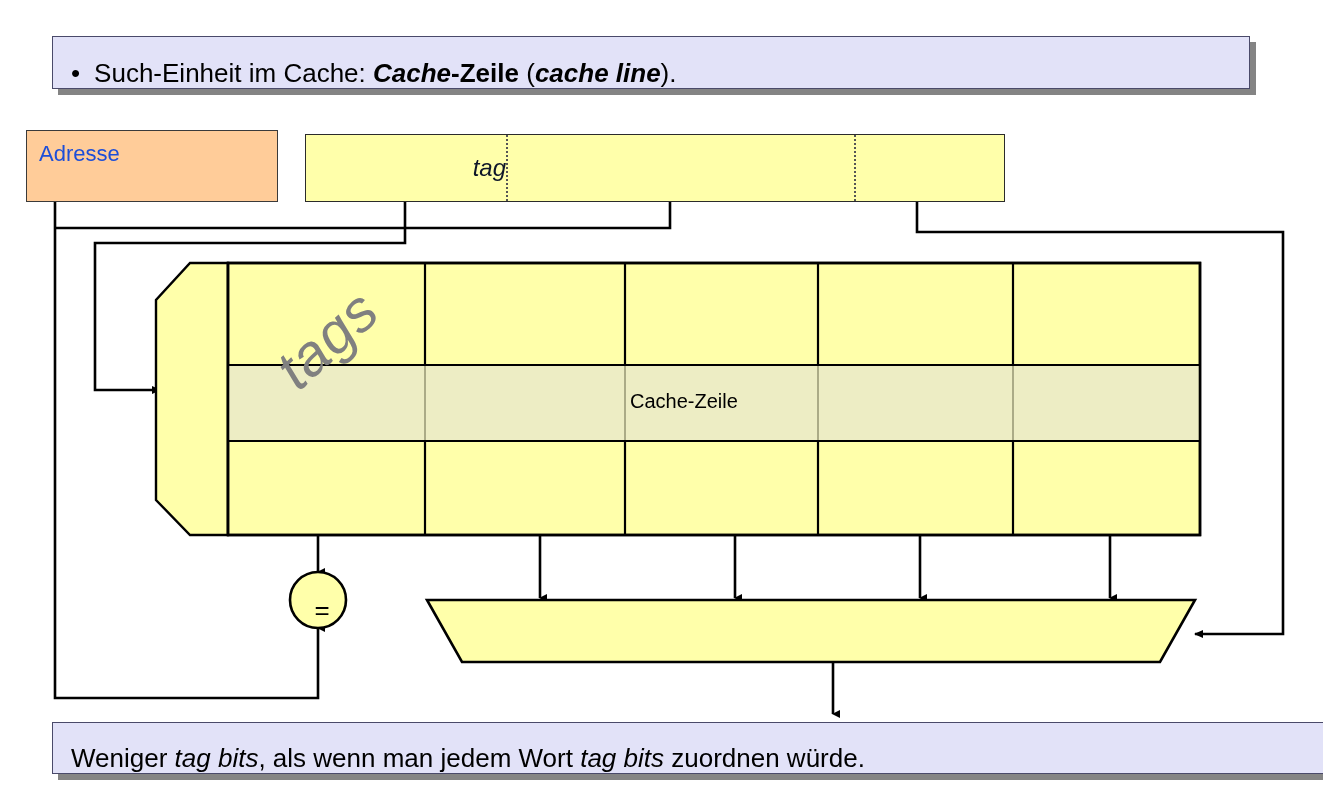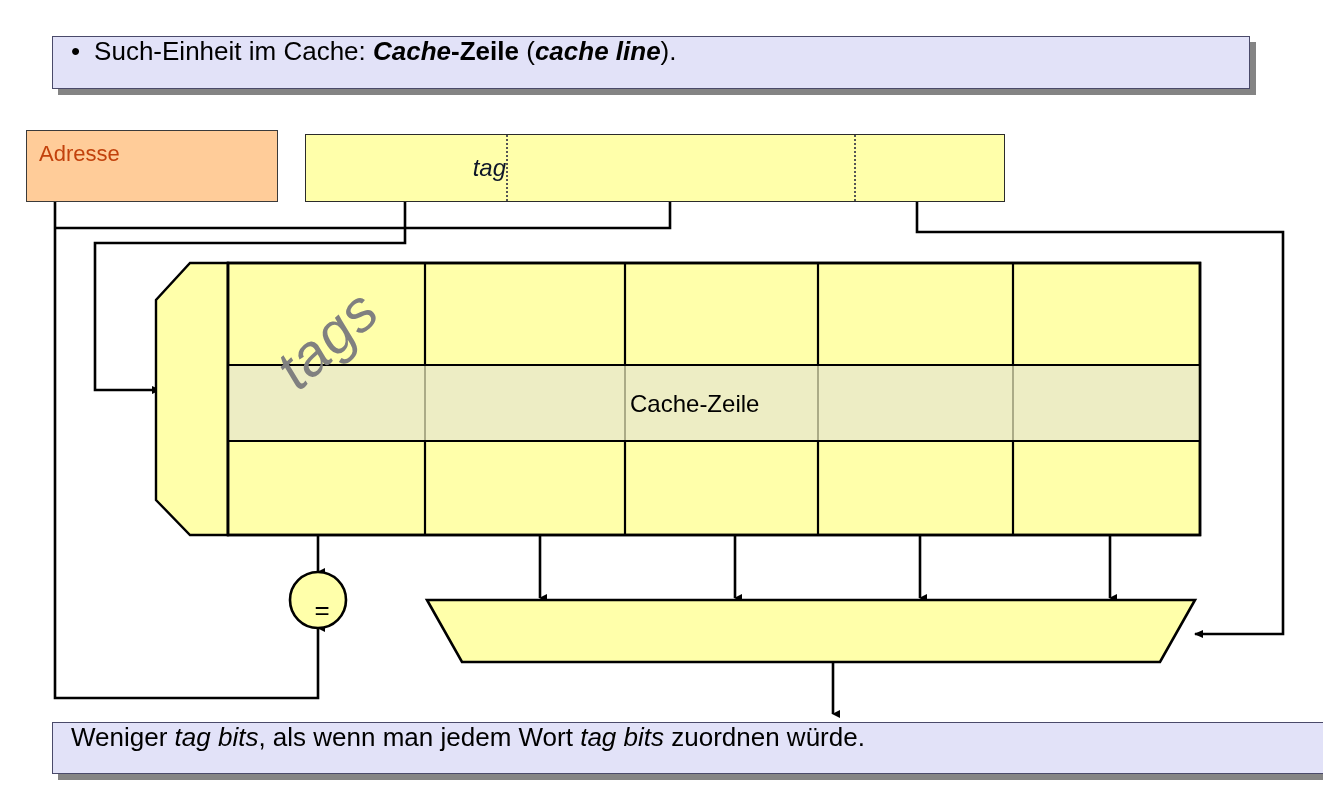--- a/index.html
+++ b/index.html
@@ -27,21 +27,21 @@
     height: 787px;
   }
   
   .banner {
     position: absolute;
     box-sizing: border-box;
     background: #E2E2F8;
     border: 1px solid #4a4a6a;
     box-shadow: 6px 6px 0 rgba(110,110,110,0.85);
     display: flex;
-    align-items: flex-start;
+    align-items: flex-end;
   }
   #banner-top {
     left: 52px; top: 36px;
     width: 1198px; height: 53px;
     padding-left: 18px;
   }
   #banner-bottom {
     left: 52px; top: 722px;
     width: 1319px; height: 52px;
     padding-left: 18px;
@@ -61,21 +61,21 @@
   .b { font-weight: bold; }
   .bi { font-weight: bold; font-style: italic; }
 
   
   .orange-box {
     position: absolute;
     box-sizing: border-box;
     background: #FFCC99;
     border: 1px solid #3a3a3a;
     font-size: 22px;
-    color: #c2410c;
+    color: #1d4ed8;
   }
   #adresse-box {
     left: 26px; top: 130px;
     width: 252px; height: 72px;
     padding: 10px 0 0 12px;
   }
   #linesize-box {
     left: 1024px; top: 121px;
     width: 272px; height: 86px;
     padding: 8px 0 0 14px;
@@ -122,21 +122,21 @@
     font-style: italic;
     transform: rotate(-42deg);
     transform-origin: left top;
     white-space: nowrap;
     letter-spacing: 1px;
   }
   #cacheline-label {
     position: absolute;
     left: 630px;
     top: 390px;
-    font-size: 24px;
+    font-size: 20px;
     color: #000;
     white-space: nowrap;
   }
   #eq-label {
     position: absolute;
     left: 305px;
     top: 595px;
     width: 34px;
     text-align: center;
     font-size: 26px;

